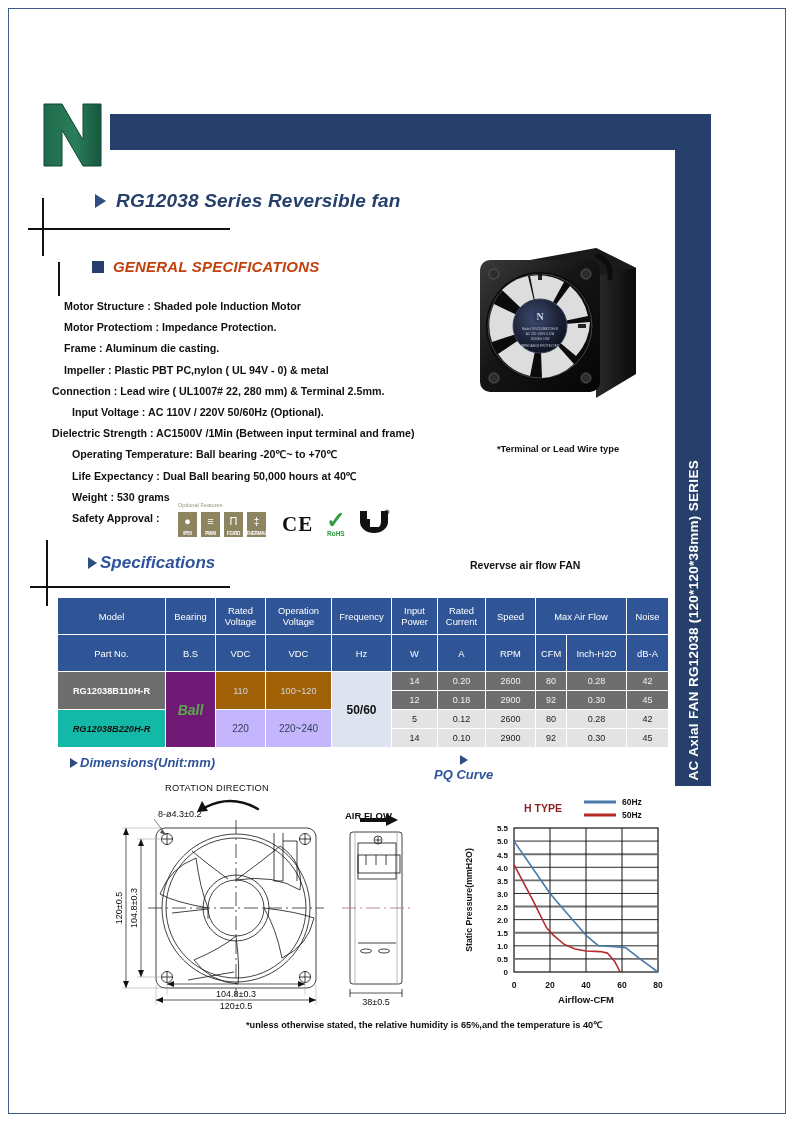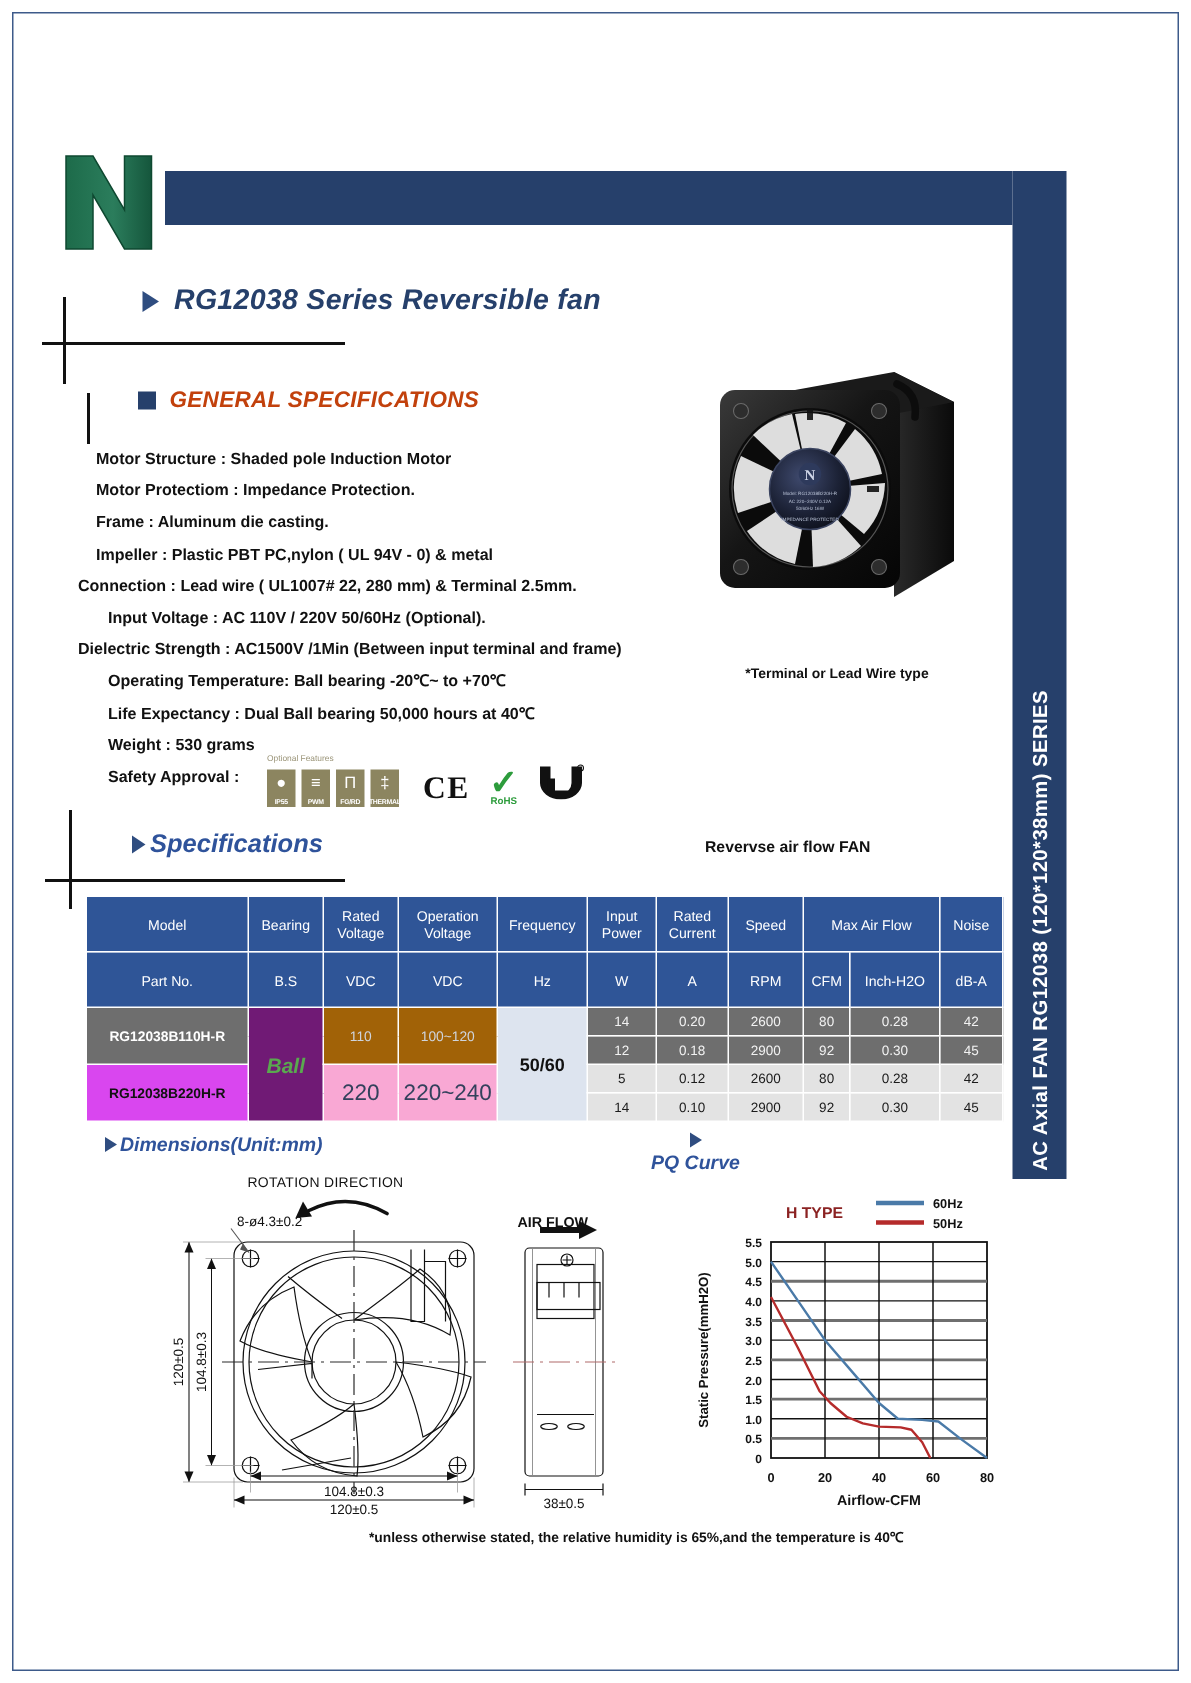--- a/index.html
+++ b/index.html
@@ -159,31 +159,31 @@
     border:1px solid #ffffff;
   }
   tr.sub th {
     background:#c2cbd8; color:#1b1b1b;
     height:18px; font-weight:normal; font-size:9.2px;
     border:1px solid #ffffff;
   }
   td.dark { background:#6e6e6e; color:#f2f2f2; }
   td.light { background:#e3e3e3; color:#1b1b1b; }
   td.model-d { background:#6e6e6e; color:#ffffff; font-weight:bold; font-size:9.2px; }
-  td.model-l { background:#d946ef; color:#111111; font-weight:bold; font-size:9.2px; }
+  td.model-l { background:#14b8a6; color:#111111; font-weight:bold; font-size:9.2px;font-style:italic; }
   td.ball {
     background:#701a75; color:#5aa84f;
     font-style:italic; font-weight:bold; font-size:14px;
     font-family:Liberation Sans, sans-serif;
   }
   td.freq {
     background:#dde4ef; color:#111; font-weight:bold; font-size:12px;
   }
   td.v-dark { background:#a16207; color:#cfd4dc; font-size:9.2px; }
-  td.v-light { background:#f9a8d4; color:#33415c; font-size:15px; }
+  td.v-light { background:#c4b5fd; color:#33415c; font-size:10px; }
   tbody td { height:19px; }
   table.spec-table { border:1px solid #7a7a7a; }
 
   
   .dim-head { position:absolute; left:70px; top:755px; display:flex; align-items:center; gap:2px;}
   .pq-head  { position:absolute; left:434px; top:755px; display:flex; align-items:center; gap:2px;flex-direction:column;}
   .sec-tri { width:0;height:0;border-left:8px solid #2f4d80;
              border-top:5px solid transparent;border-bottom:5px solid transparent; }
   .sec-t { font-size:13px; font-weight:bold; font-style:italic; color:#2f539b; }
 

